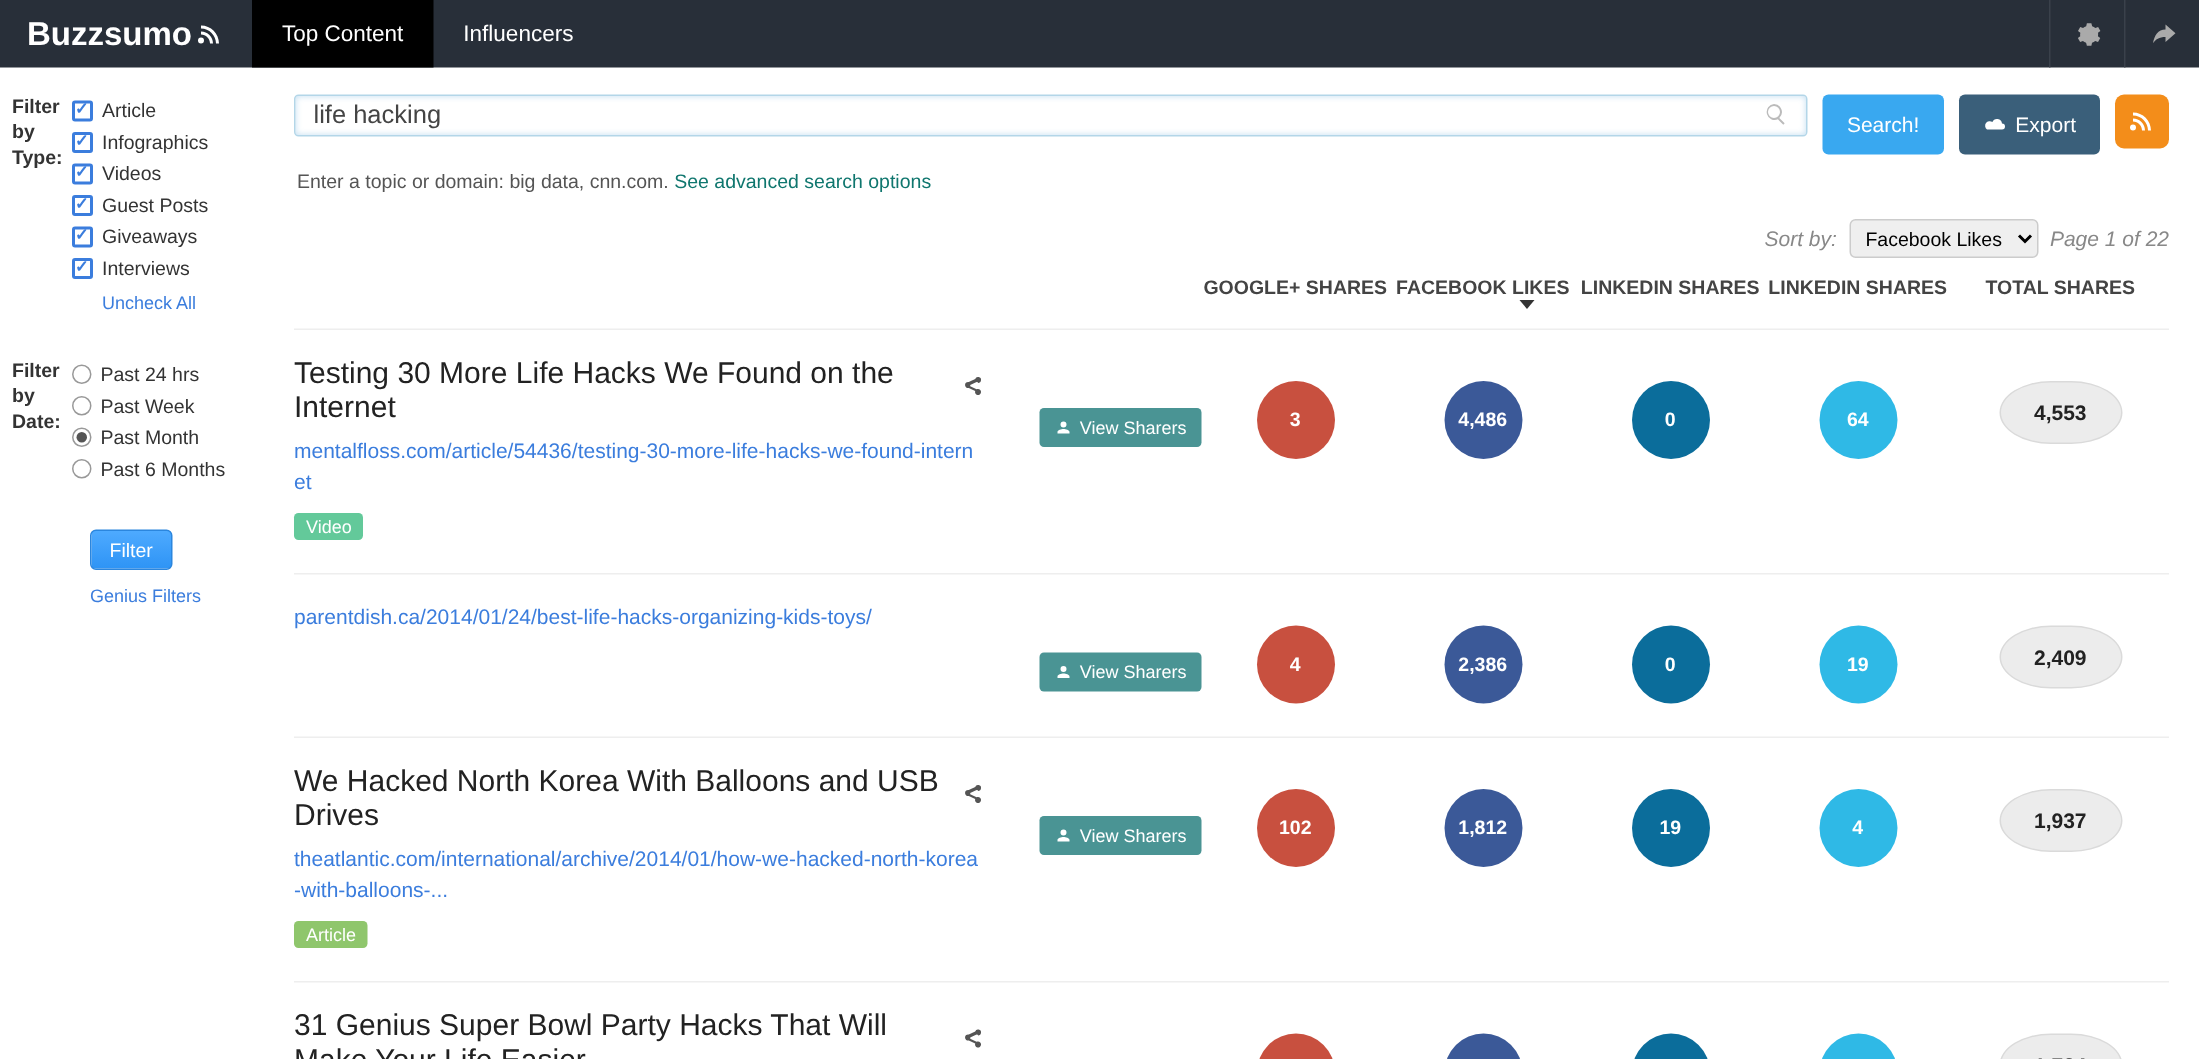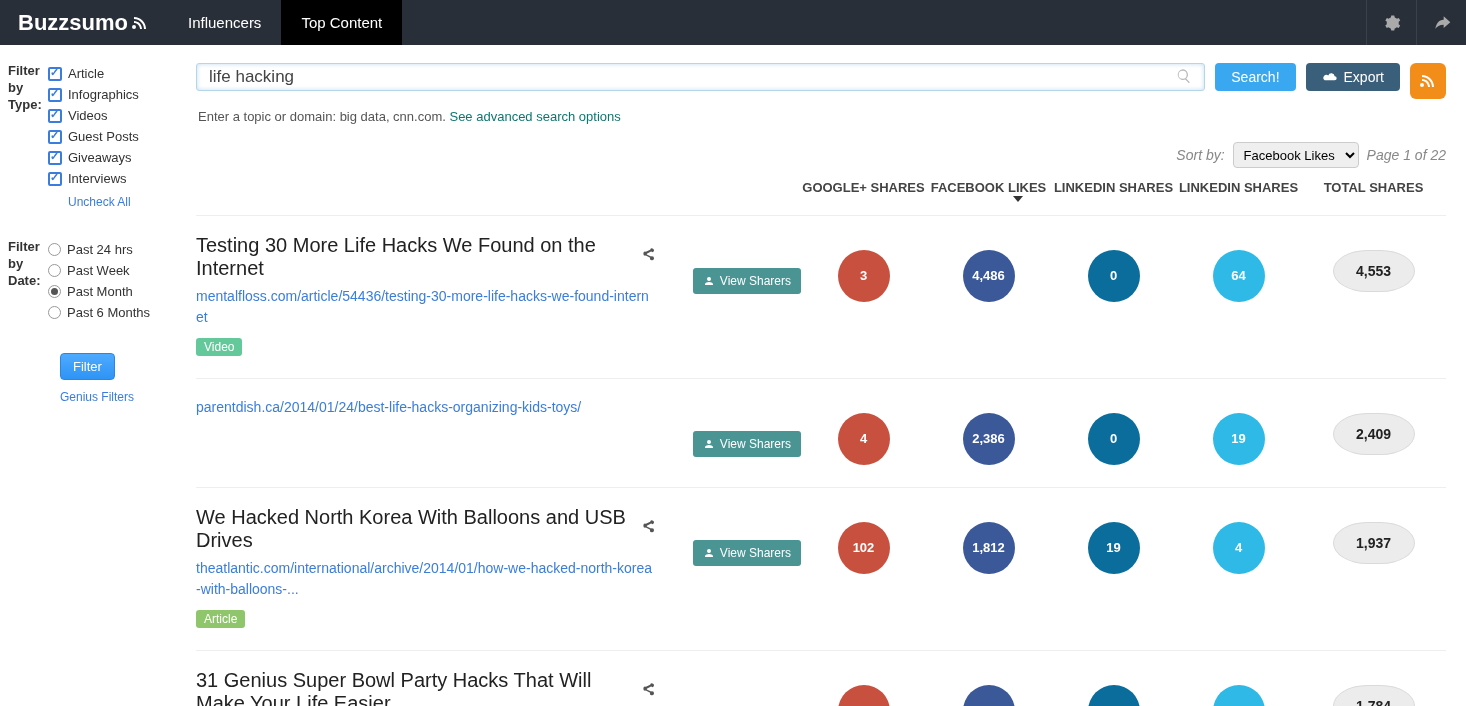--- a/index.html
+++ b/index.html
@@ -30,21 +30,21 @@
 .radio.on::after { content: ""; width: 7px; height: 7px; background: #555; border-radius: 50%; position: absolute; top: 2px; left: 2px; }
 .uncheck-link { color: #3b7ddd; font-size: 12px; padding: 6px 0 0 20px; cursor: pointer; }
 .filter-btn { background: #3ca2ff; background: linear-gradient(#4eaaff,#2e94f5); color: #fff; border: 1px solid #2b86de; border-radius: 4px; padding: 5px 12px; font-size: 13px; cursor: pointer; margin-left: 0; }
 .reset-link { color: #3b7ddd; font-size: 12px; padding: 10px 0 0 0; cursor: pointer; }
 
 
 .search-row { display: flex; align-items: stretch; gap: 10px; margin-bottom: 4px; }
 .search-box { flex: 1; border: 1px solid #b3d6e8; box-shadow: inset 0 0 4px rgba(100,170,220,0.4); border-radius: 3px; height: 28px; display: flex; align-items: center; padding: 0 12px; }
 .search-box input { flex: 1; border: none; outline: none; font-size: 17px; color: #444; background: transparent; }
 .search-box .s-icon { color: #bbb; }
-.btn { height: 28px; border: none; border-radius: 4px; color: #fff; font-size: 14px; padding: 0 16px; cursor: pointer; display: flex; align-items: center; gap: 6px; }
+.btn { height: 40px; border: none; border-radius: 4px; color: #fff; font-size: 14px; padding: 0 16px; cursor: pointer; display: flex; align-items: center; gap: 6px; }
 .btn-blue { background: #39a8f0; }
 .btn-dark { background: #3a5f7a; }
 .rss { width: 36px; height: 36px; background: #f38d1a; border-radius: 6px; display: flex; align-items: center; justify-content: center; cursor: pointer; }
 
 .hint-row { font-size: 13px; color: #555; padding: 6px 2px 18px; }
 .hint-row a { color: #0f766e; text-decoration: none; }
 
 .sort-row { display: flex; align-items: center; justify-content: flex-end; gap: 8px; font-size: 14px; color: #888; font-style: italic; margin-bottom: 6px; }
 .sort-row select { font-style: normal; height: 26px; border: 1px solid #ccc; border-radius: 4px; padding: 0 6px; font-size: 13px; }
 
@@ -79,22 +79,22 @@
 </head>
 <body>
 
 <div class="topbar">
   <div class="logo-box">
     <span>Buzzsumo</span>
     <svg width="20" height="20" viewBox="0 0 20 20">
         <path fill="#fff" d="M4 16a2 2 0 100-4 2 2 0 000 4zM4 4v2c5.5 0 10 4.5 10 10h2c0-6.6-5.4-12-12-12zm0 4v2c3.3 0 6 2.7 6 6h2c0-4.4-3.6-8-8-8z"></path>
       </svg>
   </div>
+  <div class="nav-tab active">Top Content</div>
   <div class="nav-tab">Influencers</div>
-  <div class="nav-tab active">Top Content</div>
   <div class="topbar-spacer"></div>
   <div class="topbar-icon">
     <svg width="18" height="18" viewBox="0 0 24 24">
         <path fill="currentColor" d="M12 8a4 4 0 100 8 4 4 0 000-8zm9 4c0-.6 0-1.1-.1-1.6l2.1-1.6-2-3.5-2.5 1a7 7 0 00-2.8-1.6L15 2h-4l-.6 2.7a7 7 0 00-2.8 1.6l-2.5-1-2 3.5L5.2 10.4A9 9 0 005 12c0 .6 0 1.1.1 1.6l-2.1 1.6 2 3.5 2.5-1a7 7 0 002.8 1.6L11 22h4l.6-2.7a7 7 0 002.8-1.6l2.5 1 2-3.5-2.1-1.6c.1-.5.2-1 .2-1.6z"></path>
       </svg>
   </div>
   <div class="topbar-icon">
     <svg width="20" height="20" viewBox="0 0 24 24">
         <path fill="currentColor" d="M14 4l8 7-8 7v-4c-5 0-8 2-10 5 1-6 4-11 10-11V4z"></path>
       </svg>

